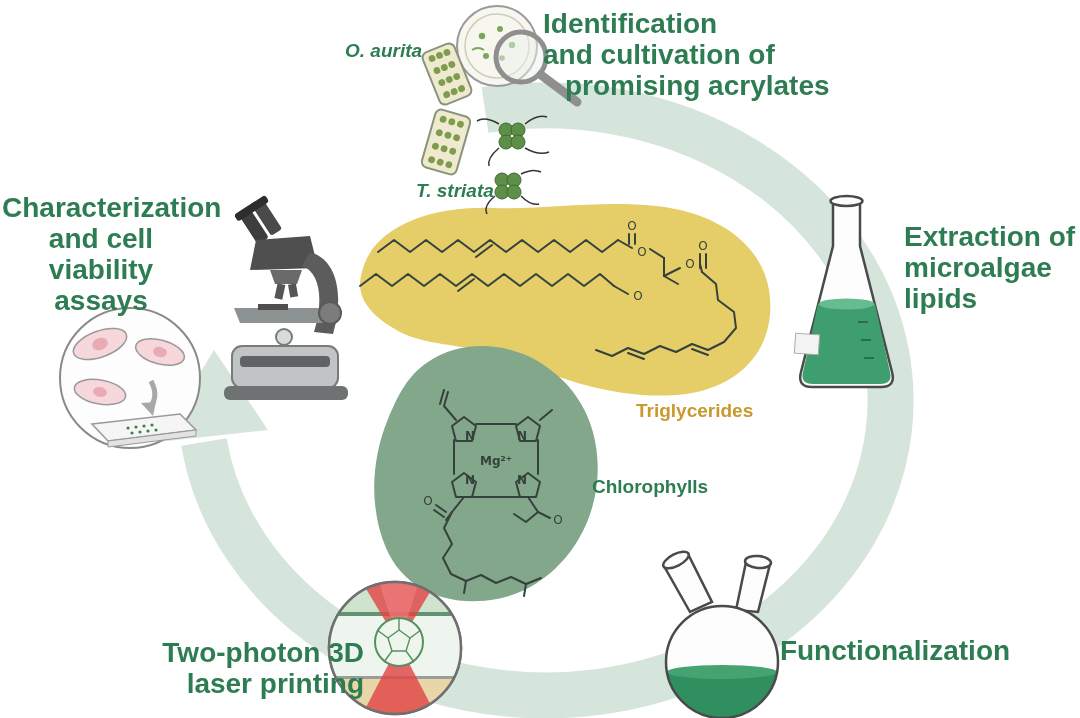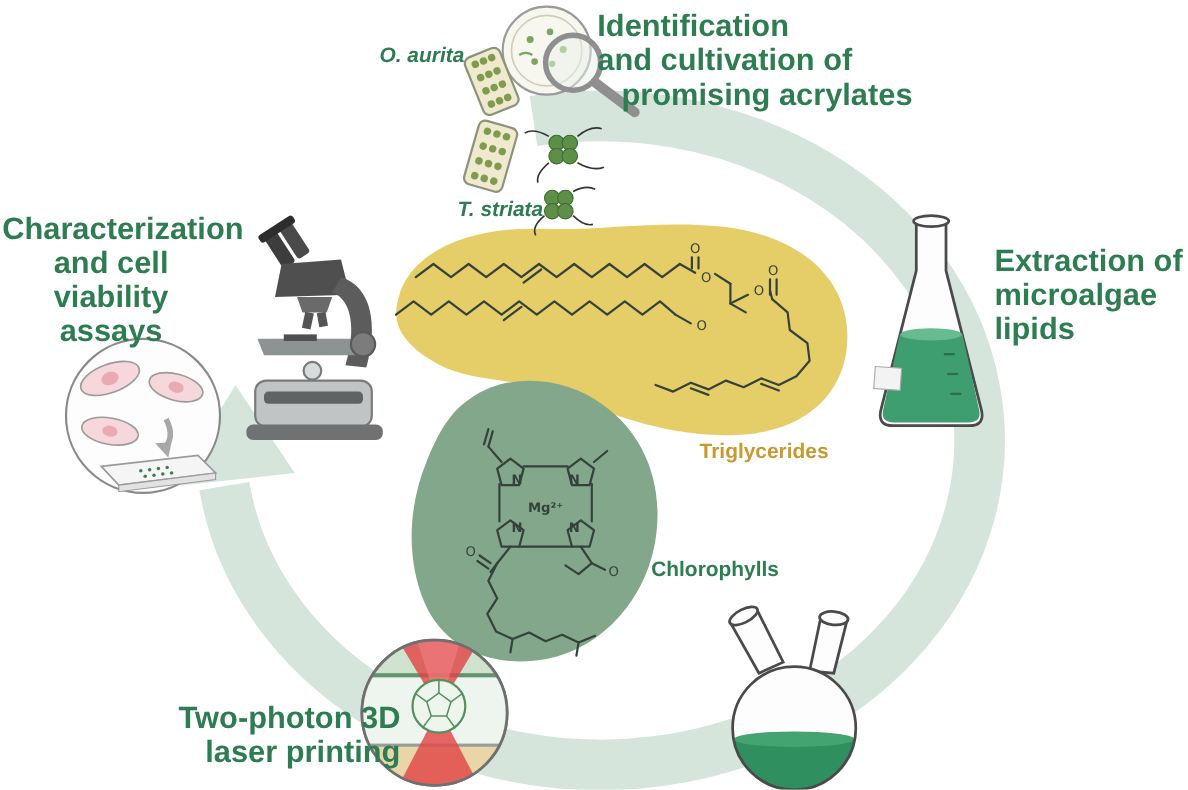--- a/index.html
+++ b/index.html
@@ -10,21 +10,21 @@
   .heading{font-size:28px;font-weight:bold;line-height:31px;}
   .indent{padding-left:22px;}
   .species{font-size:19px;font-weight:700;font-style:italic;}
   .mol{font-size:19px;font-weight:600;}
   #h-ident{left:543px;top:8px;}
   #lbl-oaurita{left:345px;top:40px;}
   #lbl-tstriata{left:416px;top:180px;}
   #h-extract{left:876px;top:221px;margin-left:28px;}
   #h-char{left:2px;top:192px;width:198px;text-align:center;}
   #lbl-trig{left:636px;top:400px;color:var(--mustard-text);}
-  #lbl-chl{left:592px;top:508px;}
+  #lbl-chl{left:592px;top:476px;}
   #h-laser{left:120px;top:637px;width:244px;text-align:right;}
   #h-func{left:775px;top:635px;width:240px;text-align:center;}
   
   .c-arc{stroke:var(--arrow-green);fill:none;}
   .c-arrow{fill:var(--arrow-green);}
   .c-yellow{fill:var(--yellow-blob);}
   .c-sage{fill:var(--sage-blob);}
   .c-laser{fill:var(--laser-red);}
   .c-liq{fill:var(--liquid-green);}
   .c-liq2{fill:var(--liquid-dark);}
@@ -316,15 +316,16 @@
 
   <div class="label mol" id="lbl-trig">Triglycerides</div>
   <div class="label mol" id="lbl-chl">Chlorophylls</div>
 
   <div class="label heading" id="h-laser">
     <div>Two-photon 3D</div>
     <div>laser printing</div>
   </div>
 
   <div class="label heading" id="h-func">
+    <div>Functionalization</div>
   </div>
 
 </div>
 
 </body></html>

